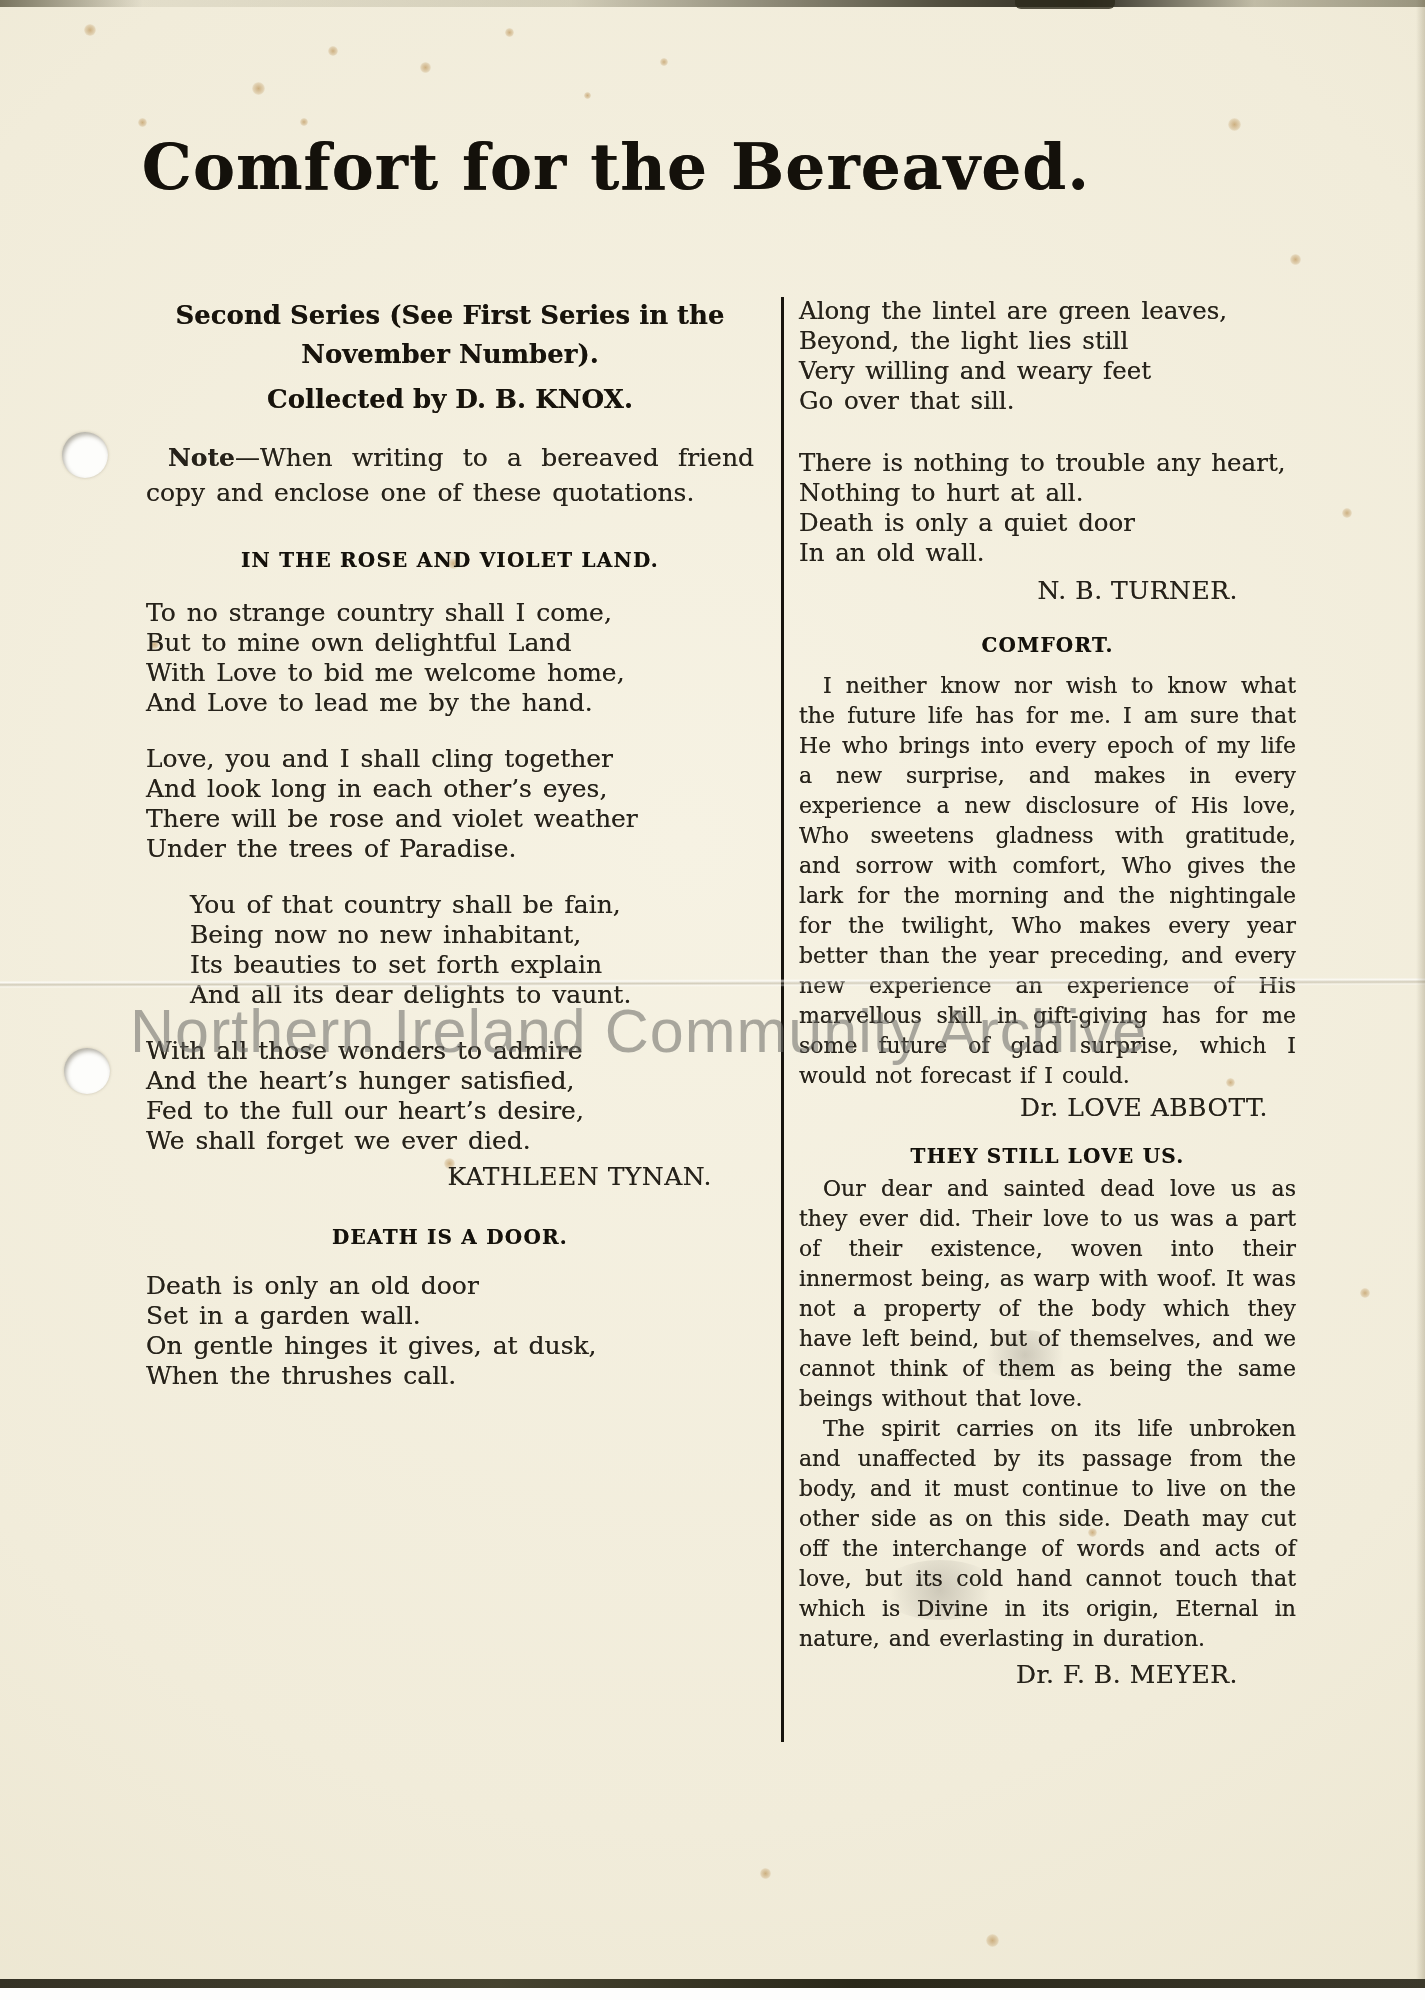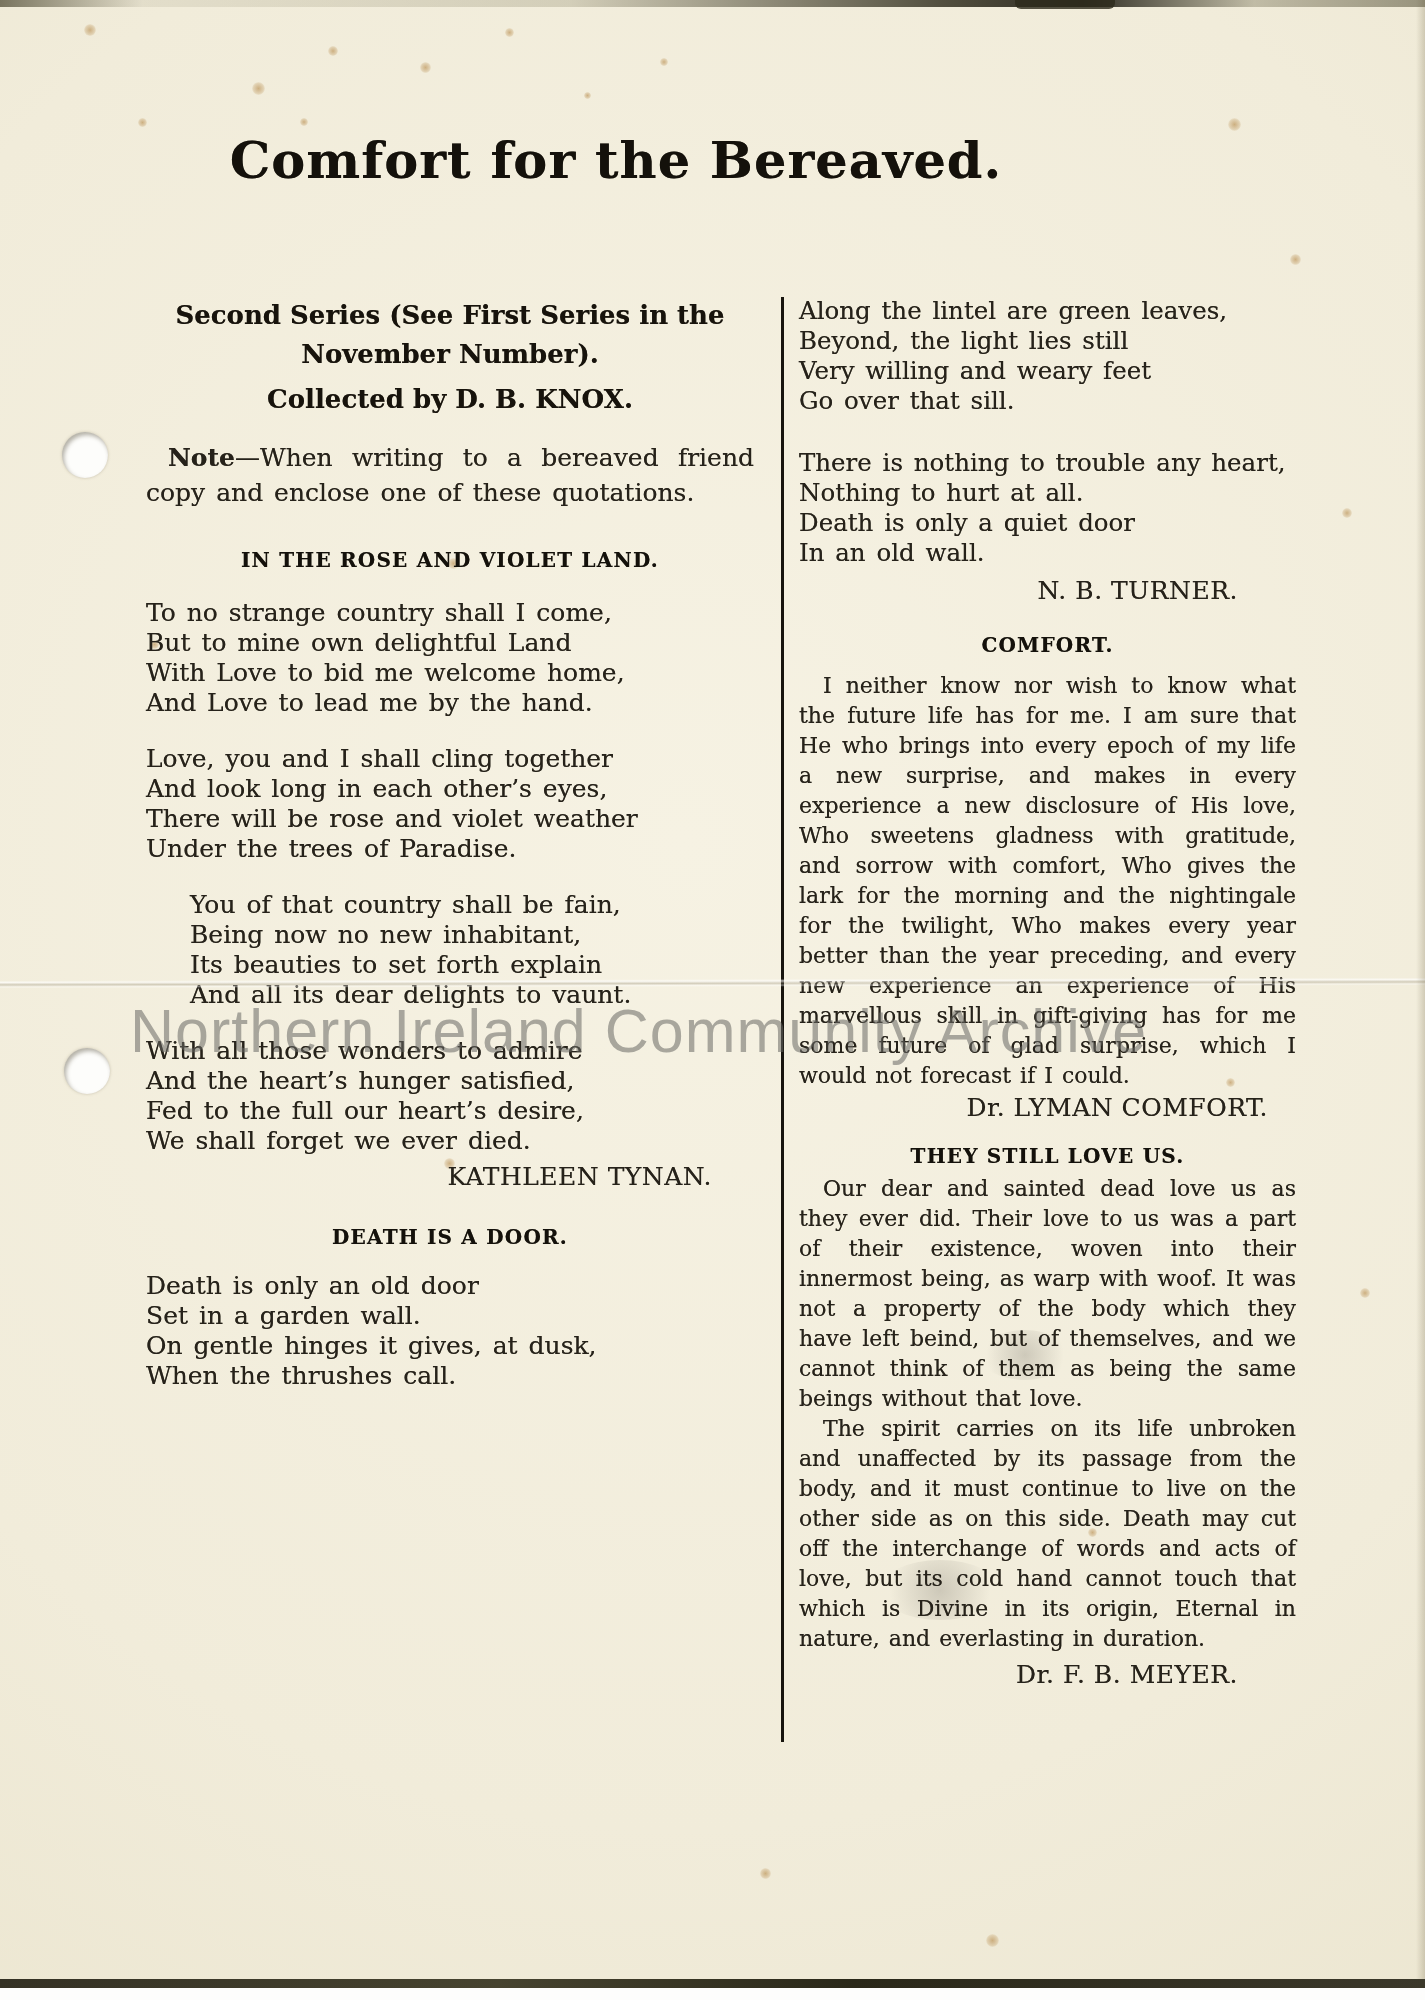--- a/index.html
+++ b/index.html
@@ -7,21 +7,21 @@
     position:relative; width:1425px; height:2000px; overflow:hidden;
     background: radial-gradient(ellipse 120% 90% at 48% 42%,
       #f6f2e3 0%, #f1ecda 55%, #ebe5cf 85%, #e3dcc3 100%);
     font-family:"DejaVu Serif","Liberation Serif",serif;
     color:#26221a;
   }
   .inked { text-shadow: 0 0 0.6px rgba(35,30,20,0.65); }
 
   .title {
     position:absolute; left:116px; top:130px; width:1000px;
-    text-align:center; font-weight:bold; font-size:51px; letter-spacing:1px;
+    text-align:center; font-weight:bold; font-size:63px; letter-spacing:1px;
     color:#14110b;
   }
 
   .divider { position:absolute; left:781px; top:297px; width:3px; height:1445px; background:#17140e; }
 
   .col { position:absolute; top:296px; }
   .col-left  { left:146px; width:608px; }
   .col-right { left:799px; width:497px; }
 
   .series    { text-align:center; font-weight:bold; font-size:26px; line-height:39px; white-space:pre-line; color:#17130c;}
@@ -144,21 +144,21 @@
 Very willing and weary feet
 Go over that sill.</div>
     <div class="stanza" style="margin-top:32px;">There is nothing to trouble any heart,
 Nothing to hurt at all.
 Death is only a quiet door
 In an old wall.</div>
     <div class="attr" style="margin-top:8px; padding-right:58px;">N. B. TURNER.</div>
 
     <div class="heading" style="margin-top:28px;">COMFORT.</div>
     <p class="prose" style="margin:14px 0 0 0;">I neither know nor wish to know what the future life has for me. I am sure that He who brings into every epoch of my life a new surprise, and makes in every experience a new disclosure of His love, Who sweetens gladness with gratitude, and sorrow with comfort, Who gives the lark for the morning and the nightingale for the twilight, Who makes every year better than the year preceding, and every new experience an experience of His marvellous skill in gift-giving has for me some future of glad surprise, which I would not forecast if I could.</p>
-    <div class="attr" style="margin-top:2px; padding-right:28px;">Dr. LYMAN COMFORT.</div>
+    <div class="attr" style="margin-top:2px; padding-right:28px;">Dr. LOVE ABBOTT.</div>
 
     <div class="heading" style="margin-top:22px;">THEY STILL LOVE US.</div>
     <p class="prose" style="margin:6px 0 0 0;">Our dear and sainted dead love us as they ever did. Their love to us was a part of their existence, woven into their innermost being, as warp with woof. It was not a property of the body which they have left beind, but of themselves, and we cannot think of them as being the same beings without that love.</p>
     <p class="prose" style="margin:0;">The spirit carries on its life unbroken and unaffected by its passage from the body, and it must continue to live on the other side as on this side. Death may cut off the interchange of words and acts of love, but its cold hand cannot touch that which is Divine in its origin, Eternal in nature, and everlasting in duration.</p>
     <div class="attr" style="margin-top:6px; padding-right:58px;">Dr. F. B. MEYER.</div>
   </div>
 
   <div class="watermark">Northern Ireland Community Archive</div>
 
   <div class="crease"></div>

